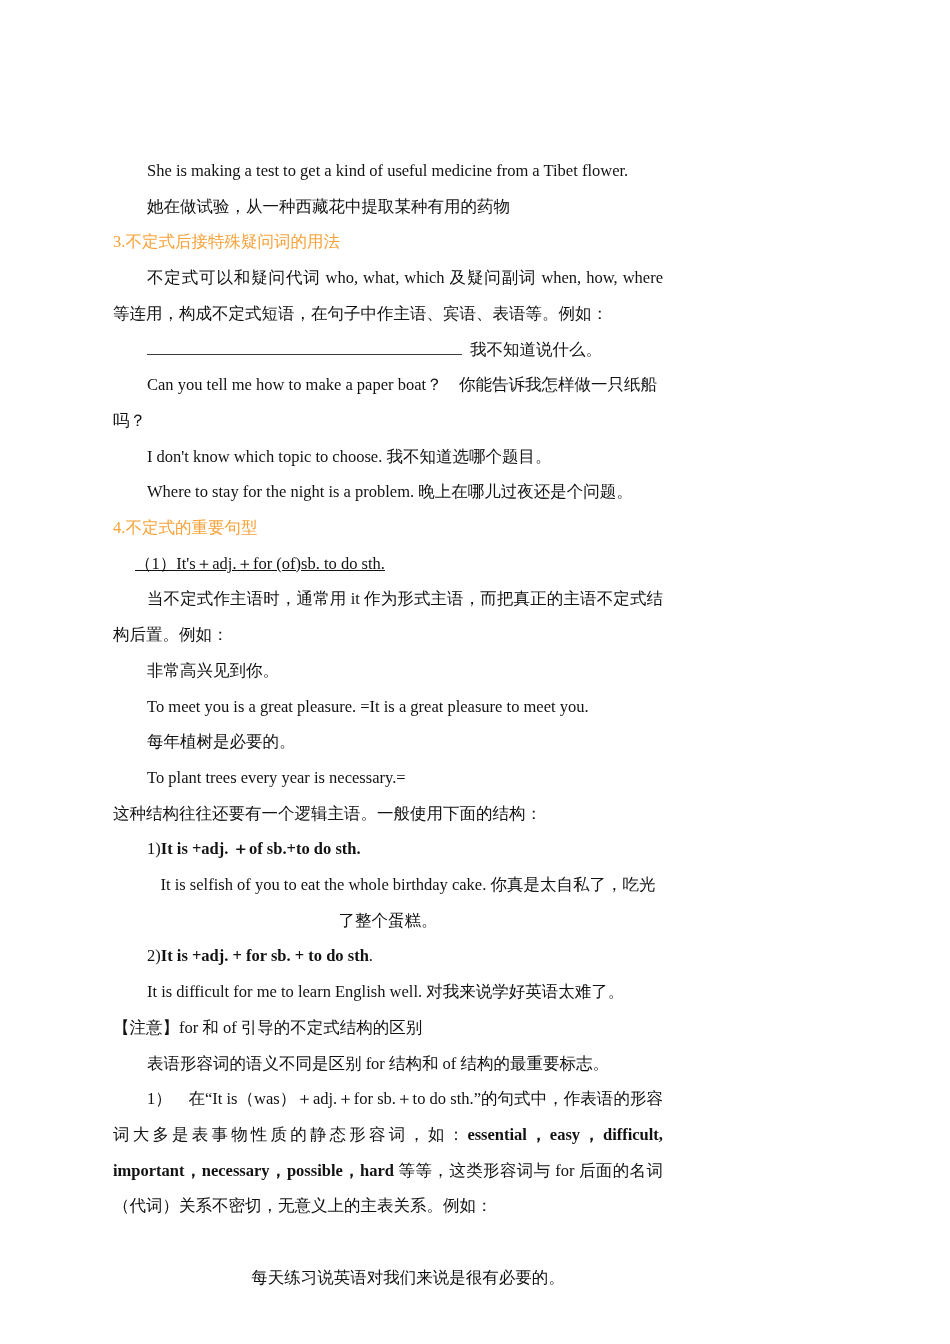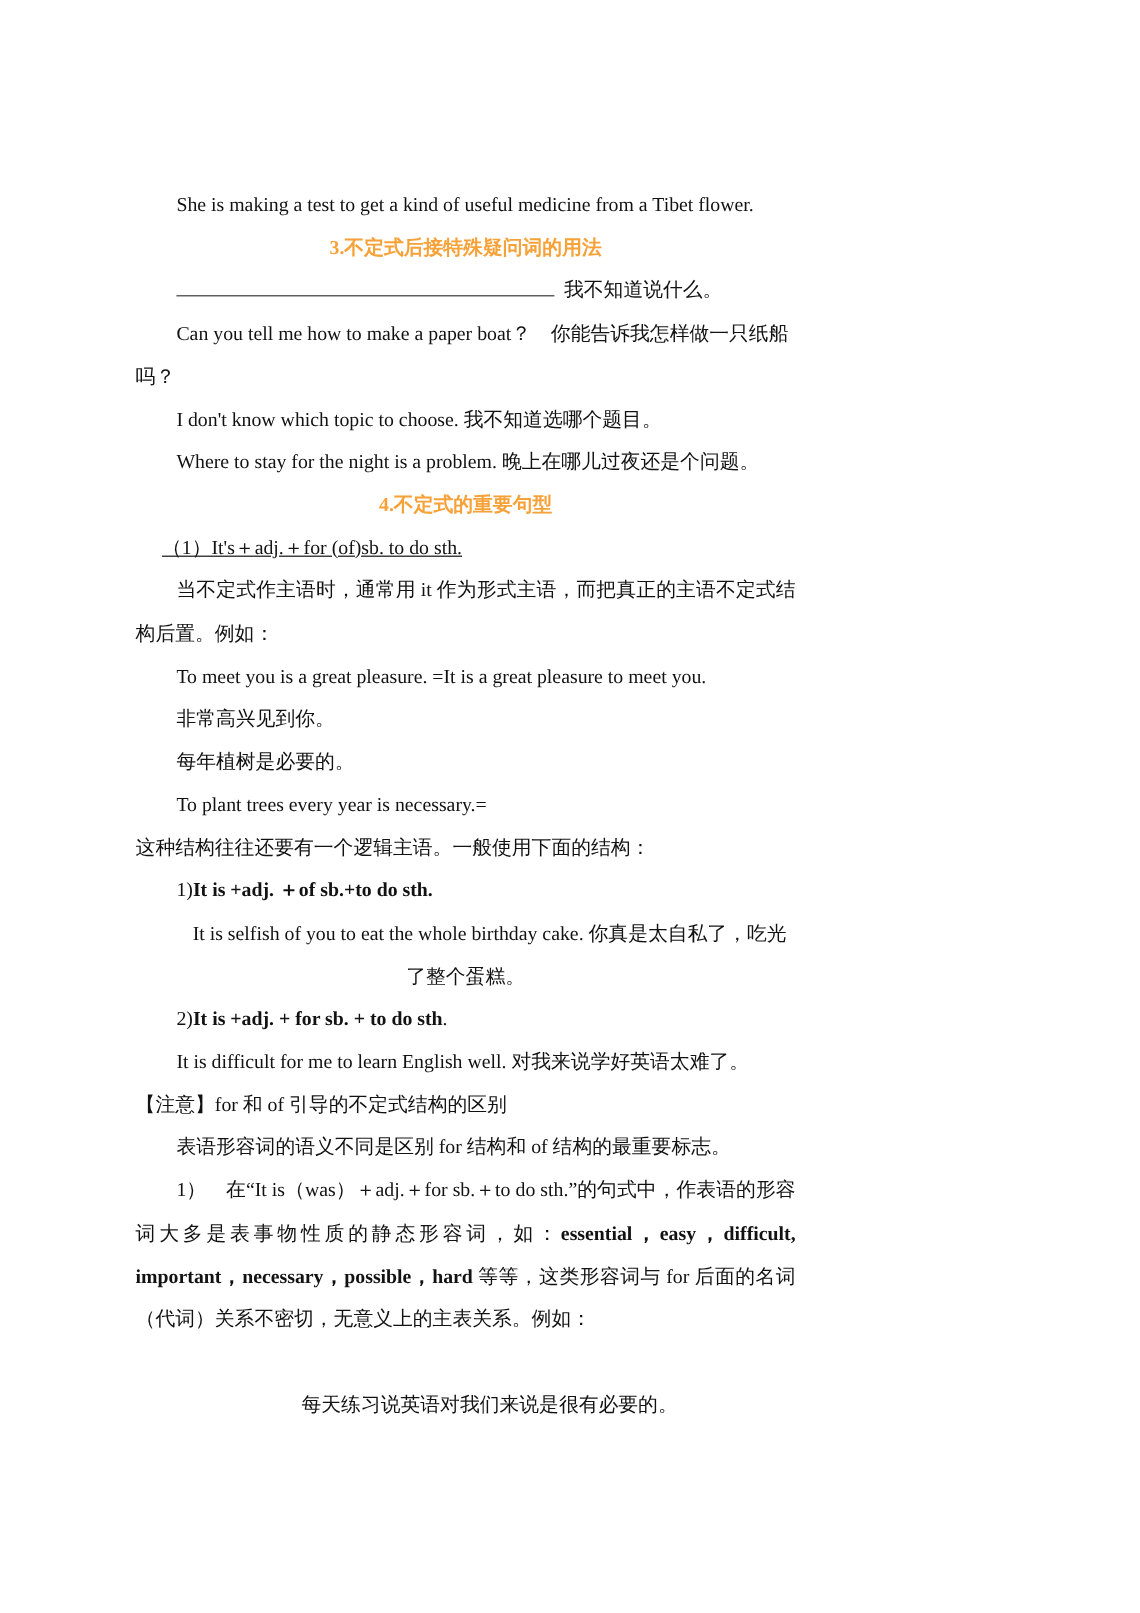--- a/index.html
+++ b/index.html
@@ -29,62 +29,63 @@
     font-size: 16.5px;
     line-height: 35.7px;
     font-weight: normal;
   }
   .indent    { text-indent: 34px; }
   .indent-sm { text-indent: 22px; text-decoration: underline; }
   .indent-lg { text-indent: 40px; text-align: center; }
   .justify   { text-align: justify; }
   .heading {
     color: var(--heading);
-    font-weight: bold;
-    text-align: center;
+    font-weight: normal;
   }
   .blank-line {
     display: inline-block;
     width: 315px;
     height: 0.92em;
     border-bottom: 1.5px solid var(--underline);
     vertical-align: baseline;
     margin-right: 8px;
   }
   .spacer { height: 35.7px; }
   strong { font-weight: bold; }
 </style>
 </head>
 <body>
 
 <div class="page">
 
   <p class="para indent">She is making a test to get a kind of useful medicine from a Tibet flower.</p>
 
+  <p class="para indent">她在做试验，从一种西藏花中提取某种有用的药物</p>
 
   <p class="para heading">3.不定式后接特殊疑问词的用法</p>
 
+  <p class="para indent justify">不定式可以和疑问代词 who, what, which 及疑问副词 when, how, where 等连用，构成不定式短语，在句子中作主语、宾语、表语等。例如：</p>
 
   <p class="para indent"><span class="blank-line"></span><span>我不知道说什么。</span></p>
 
   <p class="para indent">Can you tell me how to make a paper boat？　你能告诉我怎样做一只纸船吗？</p>
 
   <p class="para indent">I don't know which topic to choose. 我不知道选哪个题目。</p>
 
   <p class="para indent">Where to stay for the night is a problem. 晚上在哪儿过夜还是个问题。</p>
 
   <p class="para heading">4.不定式的重要句型</p>
 
   <p class="para indent-sm">（1）It's＋adj.＋for (of)sb. to do sth.</p>
 
   <p class="para indent justify">当不定式作主语时，通常用 it 作为形式主语，而把真正的主语不定式结构后置。例如：</p>
 
+  <p class="para indent">非常高兴见到你。</p>
+
   <p class="para indent">To meet you is a great pleasure. =It is a great pleasure to meet you.</p>
-
-  <p class="para indent">非常高兴见到你。</p>
 
   <p class="para indent">每年植树是必要的。</p>
 
   <p class="para indent">To plant trees every year is necessary.=</p>
 
   <p class="para">这种结构往往还要有一个逻辑主语。一般使用下面的结构：</p>
 
   <p class="para indent"><span>1)</span><strong>It is +adj. ＋of sb.+to do sth.</strong></p>
 
   <p class="para indent-lg">It is selfish of you to eat the whole birthday cake. 你真是太自私了，吃光了整个蛋糕。</p>

